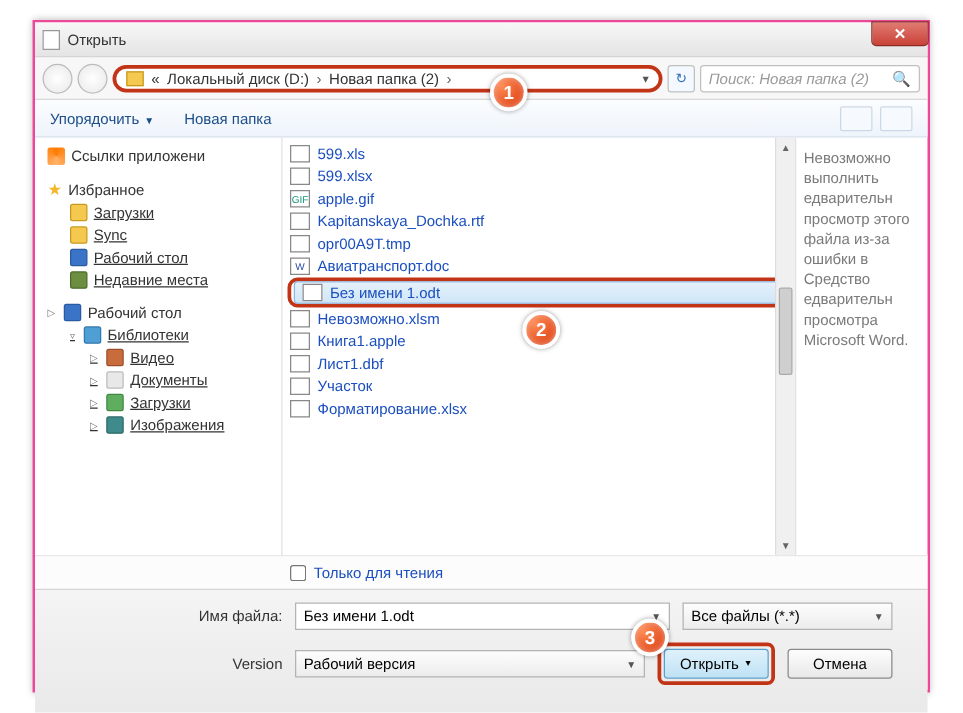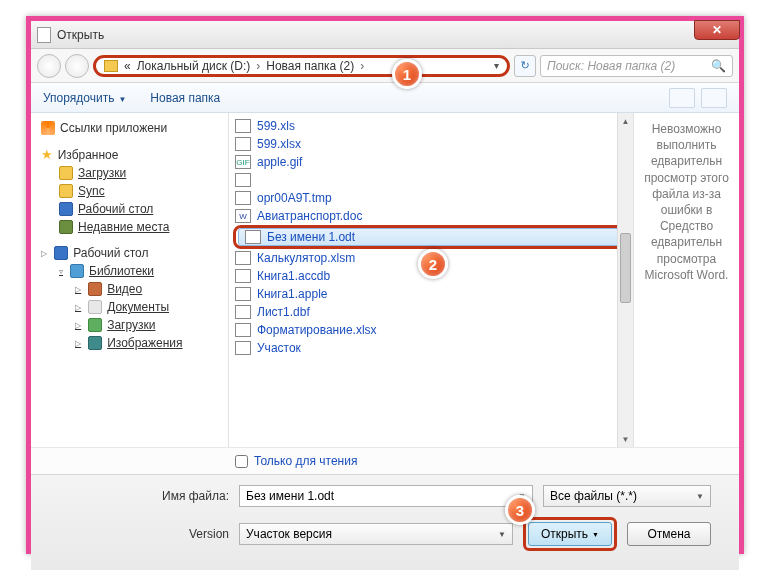--- a/index.html
+++ b/index.html
@@ -1,30 +1,30 @@
 <!DOCTYPE html>
 <html><head>
 <meta charset="utf-8">
 <style>
 * { box-sizing: border-box; margin: 0; padding: 0; font-family: "Segoe UI", Tahoma, sans-serif; font-size: 12px; }
 body { background: #fff; width: 770px; height: 570px; position: relative; }
-.window { position: absolute; left: 26px; top: 16px; width: 718px; height: 538px; border: 5px solid #ec4899; background: #fff; box-shadow: 0 0 6px rgba(0,0,0,0.3); }
+.window { position: absolute; left: 26px; top: 16px; width: 718px; height: 538px; border: 2px solid #ec4899; background: #fff; box-shadow: 0 0 6px rgba(0,0,0,0.3); }
 .titlebar { height: 28px; background: linear-gradient(#f7f7f7, #e4e4e4); display: flex; align-items: center; padding: 0 6px; border-bottom: 1px solid #c9c9c9; position: relative; }
 .title-icon { width: 14px; height: 16px; border: 1px solid #999; background: #fff; margin-right: 6px; }
 .title-text { color: #333; }
 .close-btn { position: absolute; right: -1px; top: -1px; width: 46px; height: 20px; background: linear-gradient(#e07b72,#c94238); border: 1px solid #8a2c25; border-radius: 0 0 4px 4px; color: #fff; display: flex; align-items: center; justify-content: center; font-weight: bold; }
 .navrow { height: 34px; background: #f7f7f7; display: flex; align-items: center; padding: 0 6px; gap: 4px; border-bottom: 1px solid #d8d8d8; position: relative; }
 .navcircle { width: 24px; height: 24px; border: 1px solid #bcbcbc; border-radius: 50%; background: radial-gradient(#fff,#e8e8e8); }
 .breadcrumb { flex: 1; height: 22px; border: 3px solid #c23416; border-radius: 11px; background: #fff; display: flex; align-items: center; padding: 0 8px; gap: 6px; }
 .bc-icon { width: 14px; height: 12px; background: #f5c94f; border: 1px solid #c79a1f; }
 .bc-sep { color: #666; }
 .bc-seg { color: #333; }
 .bc-drop { margin-left: auto; color: #555; font-size: 10px; }
 .refresh { width: 22px; height: 22px; border: 1px solid #c0c0c0; border-radius: 3px; background: #f4f9ff; display: flex; align-items: center; justify-content: center; color: #2b6db3; font-size: 11px; }
-.searchbox { width: 193px; height: 22px; border: 1px solid #c0c0c0; border-radius: 3px; background: #fff; display: flex; align-items: center; padding: 0 6px; color: #9a9a9a; font-style: italic; }
+.searchbox { width: 176px; height: 22px; border: 1px solid #c0c0c0; border-radius: 3px; background: #fff; display: flex; align-items: center; padding: 0 6px; color: #9a9a9a; font-style: italic; }
 .search-icon { margin-left: auto; color: #3978b9; font-style: normal; }
 .toolbar { height: 30px; background: linear-gradient(#fbfdff,#eef4fb); border-bottom: 1px solid #d5dfec; display: flex; align-items: center; padding: 0 12px; gap: 24px; }
 .tb-item { color: #1b4e8a; }
 .tb-item .tri { font-size: 8px; margin-left: 4px; }
 .tb-right { margin-left: auto; display: flex; gap: 6px; }
 .tb-btn { width: 26px; height: 20px; border: 1px solid #cdd8e6; background: #f6faff; border-radius: 2px; }
 .body { display: flex; height: 334px; }
 .sidebar { width: 198px; border-right: 1px solid #e2e2e2; padding: 6px 10px 6px 6px; overflow: hidden; }
 .side-group { margin-bottom: 8px; }
 .side-head { display: flex; align-items: center; gap: 5px; padding: 2px 4px; color: #333; }
@@ -50,21 +50,21 @@
 .fic-gif { background: #e0e8f5; border-color: #5f7fb0; color: #1a9a78; }
 .fic-db { background: #f5e3d0; border-color: #b07a4a; }
 .fic-rtf { background: #f0f5ff; border-color: #6a8ac0; }
 .fic-tmp { background: #f2f2f2; border-color: #aaa; }
 .fic-doc { background: #e8efff; border-color: #4a6ac0; color: #2a4aa0; }
 .fic-odt { background: #f0f0f0; border-color: #888; }
 .fic-html { background: #e8efff; border-color: #4a6ac0; }
 .fic-dbf { background: #efe8ff; border-color: #7a6ac0; }
 .selected-wrap { border: 3px solid #c23416; border-radius: 8px; margin: 0 4px; padding: 0 2px; }
 .selected-row { background: linear-gradient(#e5f1fb,#cfe6f8); border: 1px solid #8bb7e0; border-radius: 3px; padding-right: 60px; }
-.preview { width: 106px; border-left: 1px solid #e2e2e2; padding: 8px 6px; color: #7a7a7a; text-align: center; line-height: 1.35; font-size: 11px; }
+.preview { width: 106px; border-left: 1px solid #e2e2e2; padding: 8px 6px; color: #7a7a7a; text-align: left; line-height: 1.35; font-size: 11px; }
 .chkrow { display: flex; align-items: center; gap: 6px; padding: 6px 0 6px 204px; border-top: 1px solid #e8e8e8; color: #1b4fbf; background:#fcfcfc; }
 .chkrow input { width: 13px; height: 13px; }
 .footer { background: linear-gradient(#f4f4f4,#e9e9e9); padding: 10px 28px 14px; border-top: 1px solid #d6d6d6; }
 .frow { display: flex; align-items: center; gap: 10px; margin-bottom: 10px; position: relative; }
 .flabel { width: 170px; text-align: right; color: #333; }
 .ftext { flex: 1; height: 22px; border: 1px solid #b3b3b3; background: #fff; padding: 0 6px; display: flex; align-items: center; }
 .fcombo { width: 168px; height: 22px; border: 1px solid #b3b3b3; background: linear-gradient(#fdfdfd,#ececec); padding: 0 6px; display: flex; align-items: center; gap: 28px; }
 .fcombo .tri, .ftext .tri { margin-left: auto; font-size: 8px; color: #555; }
 .btn { width: 84px; height: 24px; border: 1px solid #8a8a8a; background: linear-gradient(#fdfdfd,#e8e8e8); border-radius: 3px; display: flex; align-items: center; justify-content: center; cursor: pointer; }
 .btn-primary-wrap { border: 3px solid #c23416; border-radius: 6px; padding: 2px; }
@@ -185,58 +185,55 @@
       <div class="file-row">
           <span class="fic fic-xls"></span>
           <a>599.xlsx</a>
         </div>
       <div class="file-row">
           <span class="fic fic-gif">GIF</span>
           <a>apple.gif</a>
         </div>
       <div class="file-row">
           <span class="fic fic-rtf"></span>
+          <a>Kapitanskaya_Dochka.rtf</a>
         </div>
       <div class="file-row">
           <span class="fic fic-tmp"></span>
           <a>opr00A9T.tmp</a>
         </div>
       <div class="file-row">
           <span class="fic fic-doc">W</span>
           <a>Авиатранспорт.doc</a>
         </div>
       <div class="selected-wrap">
         <div class="file-row selected-row">
             <span class="fic fic-odt"></span>
             <a>Без имени 1.odt</a>
           </div>
       </div>
       <div class="file-row">
           <span class="fic fic-xls"></span>
-          <a>Калькулятор.xlsm</a>
-        </div>
-      <div class="file-row">
-          <span class="fic fic-db"></span>
-          <a>Книга1.accdb</a>
+          <a>Невозможно.xlsm</a>
         </div>
       <div class="file-row">
           <span class="fic fic-html"></span>
           <a>Книга1.apple</a>
         </div>
       <div class="file-row">
           <span class="fic fic-dbf"></span>
           <a>Лист1.dbf</a>
         </div>
       <div class="file-row">
           <span class="fic fic-xls"></span>
+          <a>Участок</a>
+        </div>
+      <div class="file-row">
+          <span class="fic fic-xls"></span>
           <a>Форматирование.xlsx</a>
-        </div>
-      <div class="file-row">
-          <span class="fic fic-xls"></span>
-          <a>Участок</a>
         </div>
       <div class="scrollbar-v">
         <div class="arr" style="top:0">▲</div>
         <div class="thumb"></div>
         <div class="arr" style="bottom:0">▼</div>
       </div>
     </div>
 
     <div class="preview">
       <div>Невозможно выполнить едварительн просмотр этого файла из-за ошибки в Средство едварительн просмотра Microsoft Word.</div>
@@ -256,21 +253,21 @@
           <span class="tri">▼</span>
         </div>
       <div class="fcombo">
           <span>Все файлы (*.*)</span>
           <span class="tri">▼</span>
         </div>
     </div>
     <div class="frow">
       <div class="flabel">Version</div>
       <div class="fcombo" style="flex:1;width:auto">
-          <span>Участок версия</span>
+          <span>Рабочий версия</span>
           <span class="tri">▼</span>
         </div>
       <div class="btn-primary-wrap">
         <div class="btn btn-primary">
             <span>Открыть</span>
             <span class="tri">▼</span>
           </div>
       </div>
       <div class="btn">Отмена</div>
     </div>

